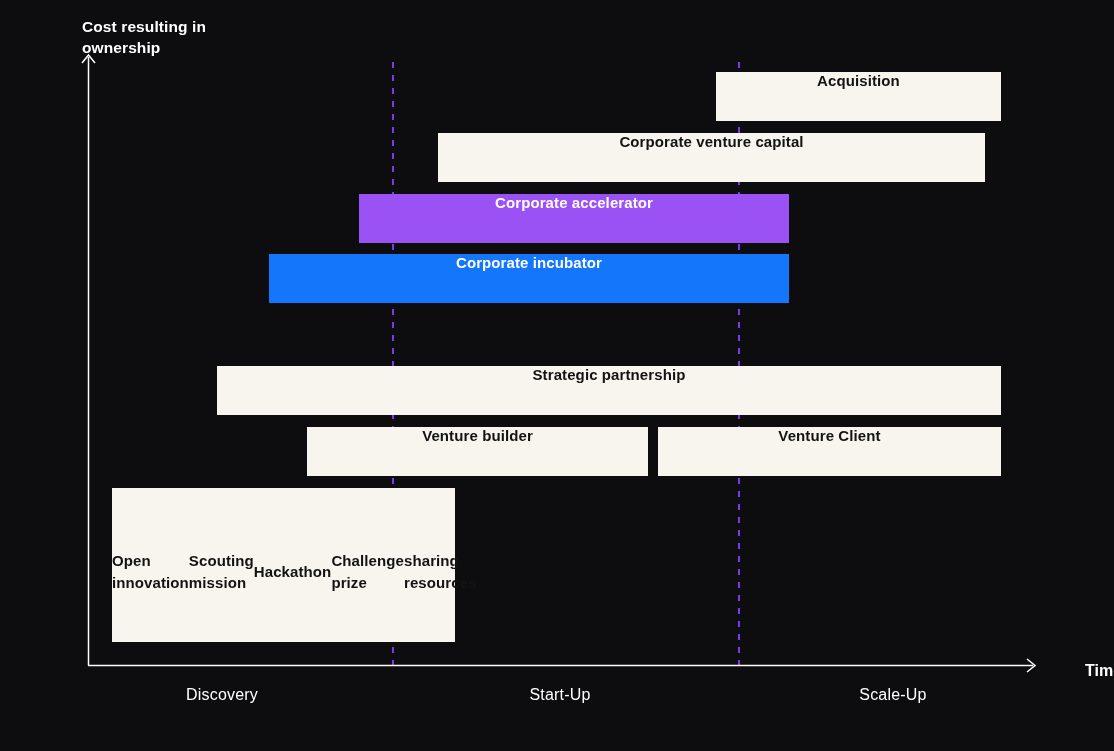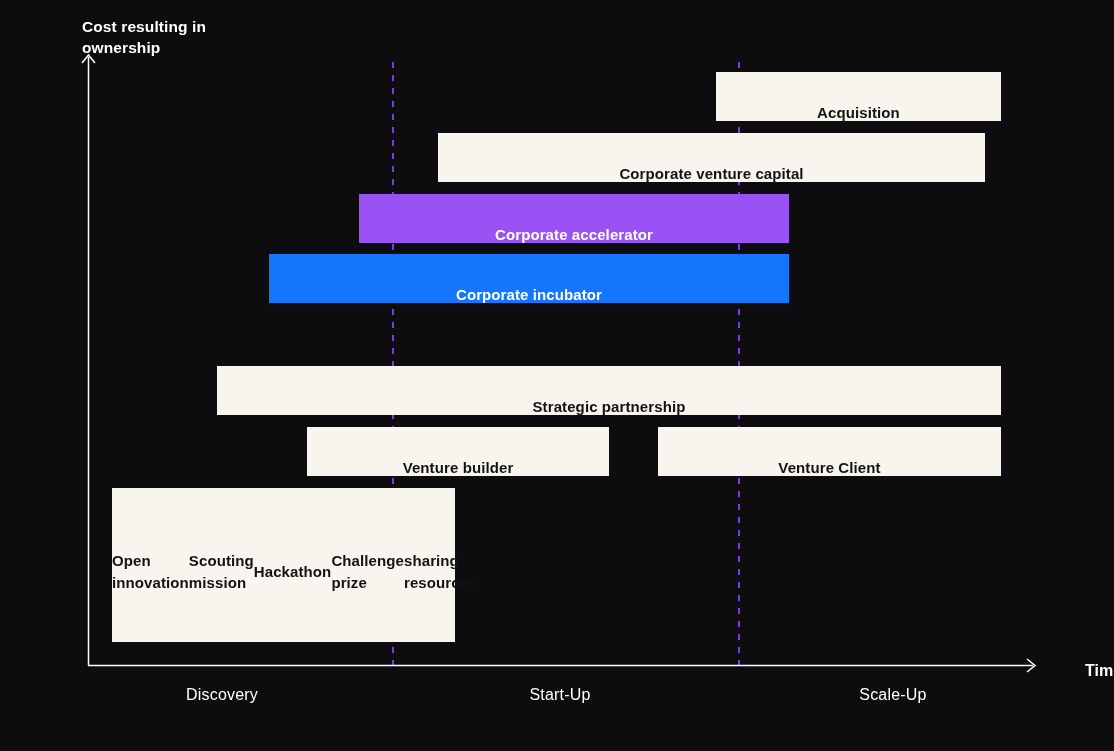--- a/index.html
+++ b/index.html
@@ -21,21 +21,21 @@
   .axes{position:absolute;left:0;top:0;width:1114px;height:751px;pointer-events:none;}
   .x-title{
     position:absolute;left:1085px;top:662px;color:var(--ink-light);
     font-size:16px;font-weight:700;
   }
   .dashline{
     position:absolute;top:62px;width:2px;height:604px;
     background:repeating-linear-gradient(to bottom, var(--dash) 0 6px, transparent 6px 13px);
   }
   .bar{
-    position:absolute;display:flex;align-items:flex-end;justify-content:center;
+    position:absolute;display:flex;align-items:flex-start;justify-content:center;
     font-size:15px;font-weight:700;letter-spacing:.1px;
   }
   .bar.cream{background:var(--cream);color:var(--ink-dark);}
   .bar.purple{background:var(--purple);color:var(--ink-light);}
   .bar.blue{background:var(--blue);color:var(--ink-light);}
   .bar.multiline{
     justify-content:flex-start;align-items:center;
     padding-top:13px;line-height:21.6px;
   }
   .bar .spacer{height:22px;}
@@ -78,21 +78,21 @@
       </div>
       <div class="bar purple" style="left: 359px; top: 194px; width: 430px; height: 49px;">
         <div>Corporate accelerator</div>
       </div>
       <div class="bar blue" style="left: 269px; top: 254px; width: 520px; height: 49px;">
         <div>Corporate incubator</div>
       </div>
       <div class="bar cream" style="left: 217px; top: 366px; width: 784px; height: 49px;">
         <div>Strategic partnership</div>
       </div>
-      <div class="bar cream" style="left: 307px; top: 427px; width: 302px; height: 49px;">
+      <div class="bar cream" style="left: 307px; top: 427px; width: 341px; height: 49px;">
         <div>Venture builder</div>
       </div>
       <div class="bar cream" style="left: 658px; top: 427px; width: 343px; height: 49px;">
         <div>Venture Client</div>
       </div>
       <div class="bar cream multiline" style="left: 112px; top: 488px; width: 343px; height: 154px;">
         <div>Open innovation</div>
         <div class="spacer"></div>
         <div>Scouting mission</div>
         <div>Hackathon</div>

